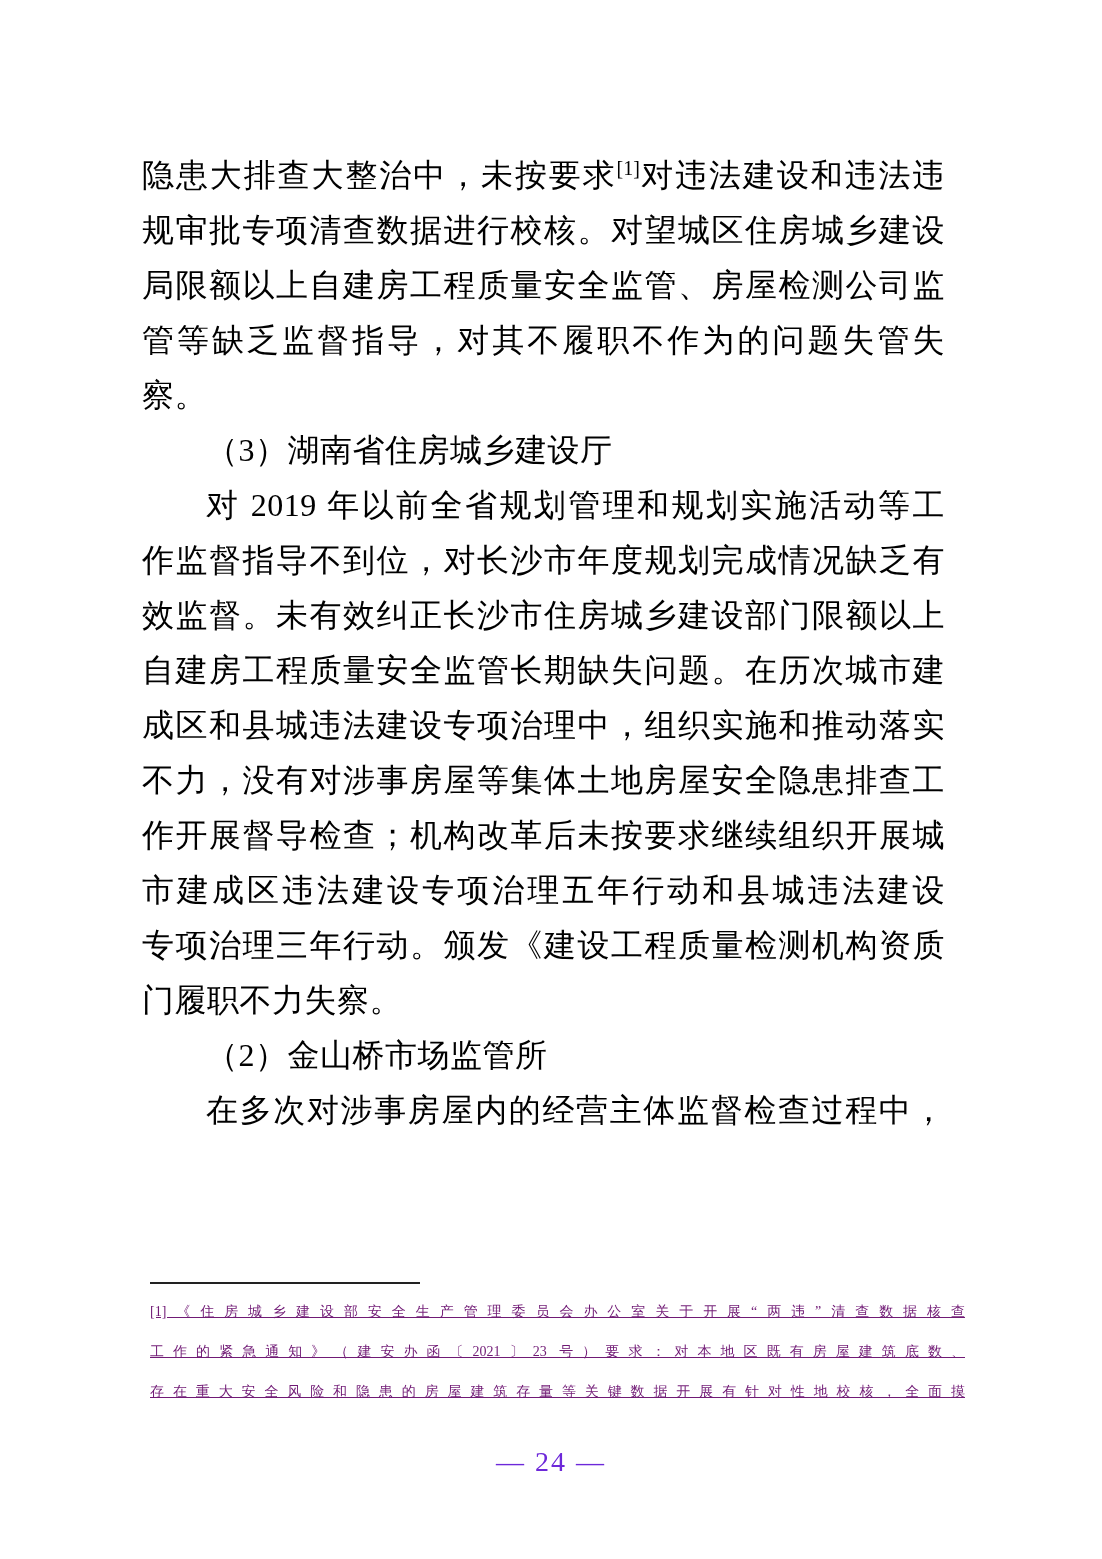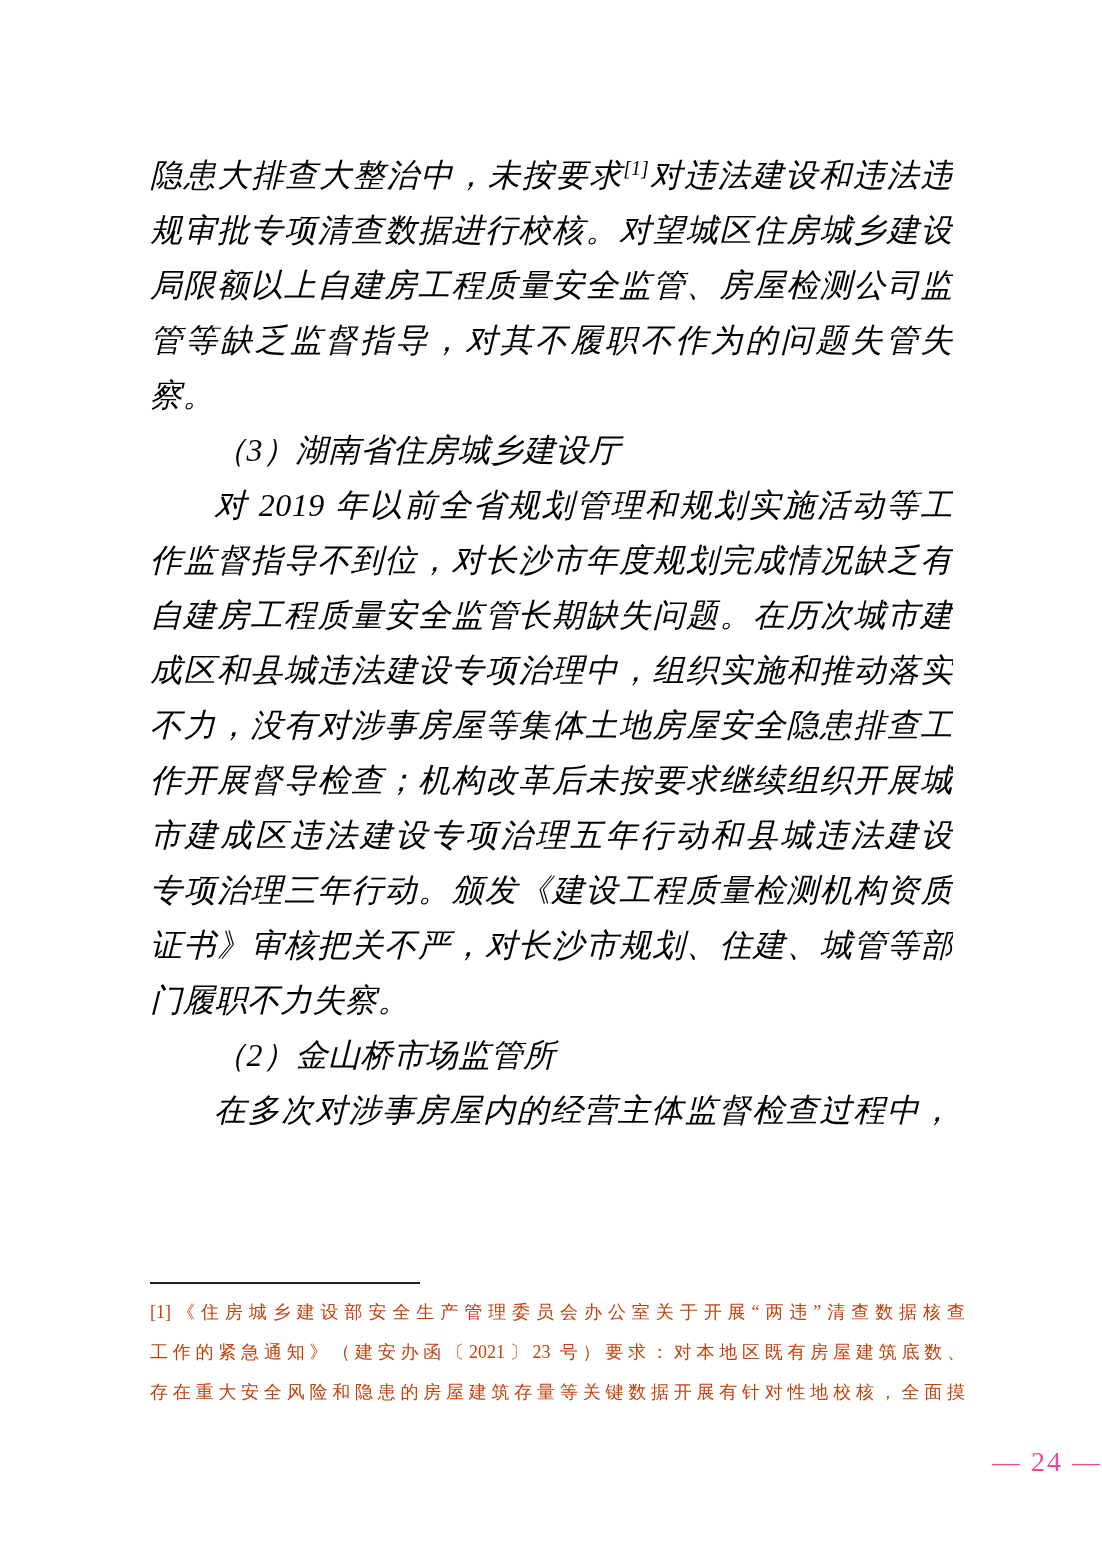--- a/index.html
+++ b/index.html
@@ -7,27 +7,26 @@
     position: relative;
     width: 1102px;
     height: 1559px;
     background: #ffffff;
     font-family: "Liberation Serif", "DejaVu Serif", serif;
     color: #000000;
     overflow: hidden;
   }
   .body-text {
     position: absolute;
-    left: 150px;
+    left: 142px;
     top: 148px;
     width: 803px;
     font-size: 32px;
     line-height: 55px;
     letter-spacing: 0.5px;
-    font-style: italic;
   }
   .bline {
     text-align: justify;
     text-align-last: justify;
     text-justify: inter-character;
     white-space: normal;
     height: 55px;
     overflow: hidden;
   }
   .bline.short { text-align-last: left; }
@@ -44,64 +43,65 @@
     top: 1282px;
     width: 270px;
     height: 2px;
     background: #222222;
   }
   .footnote {
     position: absolute;
     left: 150px;
     top: 1292px;
     width: 815px;
-    font-size: 18px;
+    font-size: 14px;
     line-height: 40px;
-    color: #c2410c;
+    color: #701a75;
+    text-decoration: underline;
   }
   .fline {
     text-align: justify;
     text-align-last: justify;
     text-justify: inter-character;
     height: 40px;
     overflow: hidden;
   }
   .fline.short { text-align-last: left; }
   .page-number {
     position: absolute;
     left: 0;
     top: 1446px;
     width: 1102px;
-    text-align: right;
+    text-align: center;
     font-size: 28px;
     letter-spacing: 2px;
-    color: #ec4899;
+    color: #6d28d9;
   }
 </style>
 </head>
 <body>
 
 <div class="page">
 
   <div class="body-text">
     <div class="bline"><span>隐患大排查大整治中，未按要求</span><span class="fnsup">[1]</span><span>对违法建设和违法违</span></div>
     <div class="bline">规审批专项清查数据进行校核。对望城区住房城乡建设</div>
     <div class="bline">局限额以上自建房工程质量安全监管、房屋检测公司监</div>
     <div class="bline">管等缺乏监督指导，对其不履职不作为的问题失管失</div>
     <div class="bline short">察。</div>
     <div class="bline short indent">（3）湖南省住房城乡建设厅</div>
     <div class="bline indent">对 2019 年以前全省规划管理和规划实施活动等工</div>
     <div class="bline">作监督指导不到位，对长沙市年度规划完成情况缺乏有</div>
+    <div class="bline">效监督。未有效纠正长沙市住房城乡建设部门限额以上</div>
     <div class="bline">自建房工程质量安全监管长期缺失问题。在历次城市建</div>
     <div class="bline">成区和县城违法建设专项治理中，组织实施和推动落实</div>
     <div class="bline">不力，没有对涉事房屋等集体土地房屋安全隐患排查工</div>
     <div class="bline">作开展督导检查；机构改革后未按要求继续组织开展城</div>
     <div class="bline">市建成区违法建设专项治理五年行动和县城违法建设</div>
     <div class="bline">专项治理三年行动。颁发《建设工程质量检测机构资质</div>
-    <div class="bline">证书》审核把关不严，对长沙市规划、住建、城管等部</div>
     <div class="bline short">门履职不力失察。</div>
     <div class="bline short indent">（2）金山桥市场监管所</div>
     <div class="bline indent">在多次对涉事房屋内的经营主体监督检查过程中，</div>
   </div>
 
   <div class="footnote-sep"></div>
 
   <div class="footnote">
     <div class="fline">[1]《住房城乡建设部安全生产管理委员会办公室关于开展“两违”清查数据核查</div>
     <div class="fline">工作的紧急通知》（建安办函〔2021〕23 号）要求：对本地区既有房屋建筑底数、</div>

